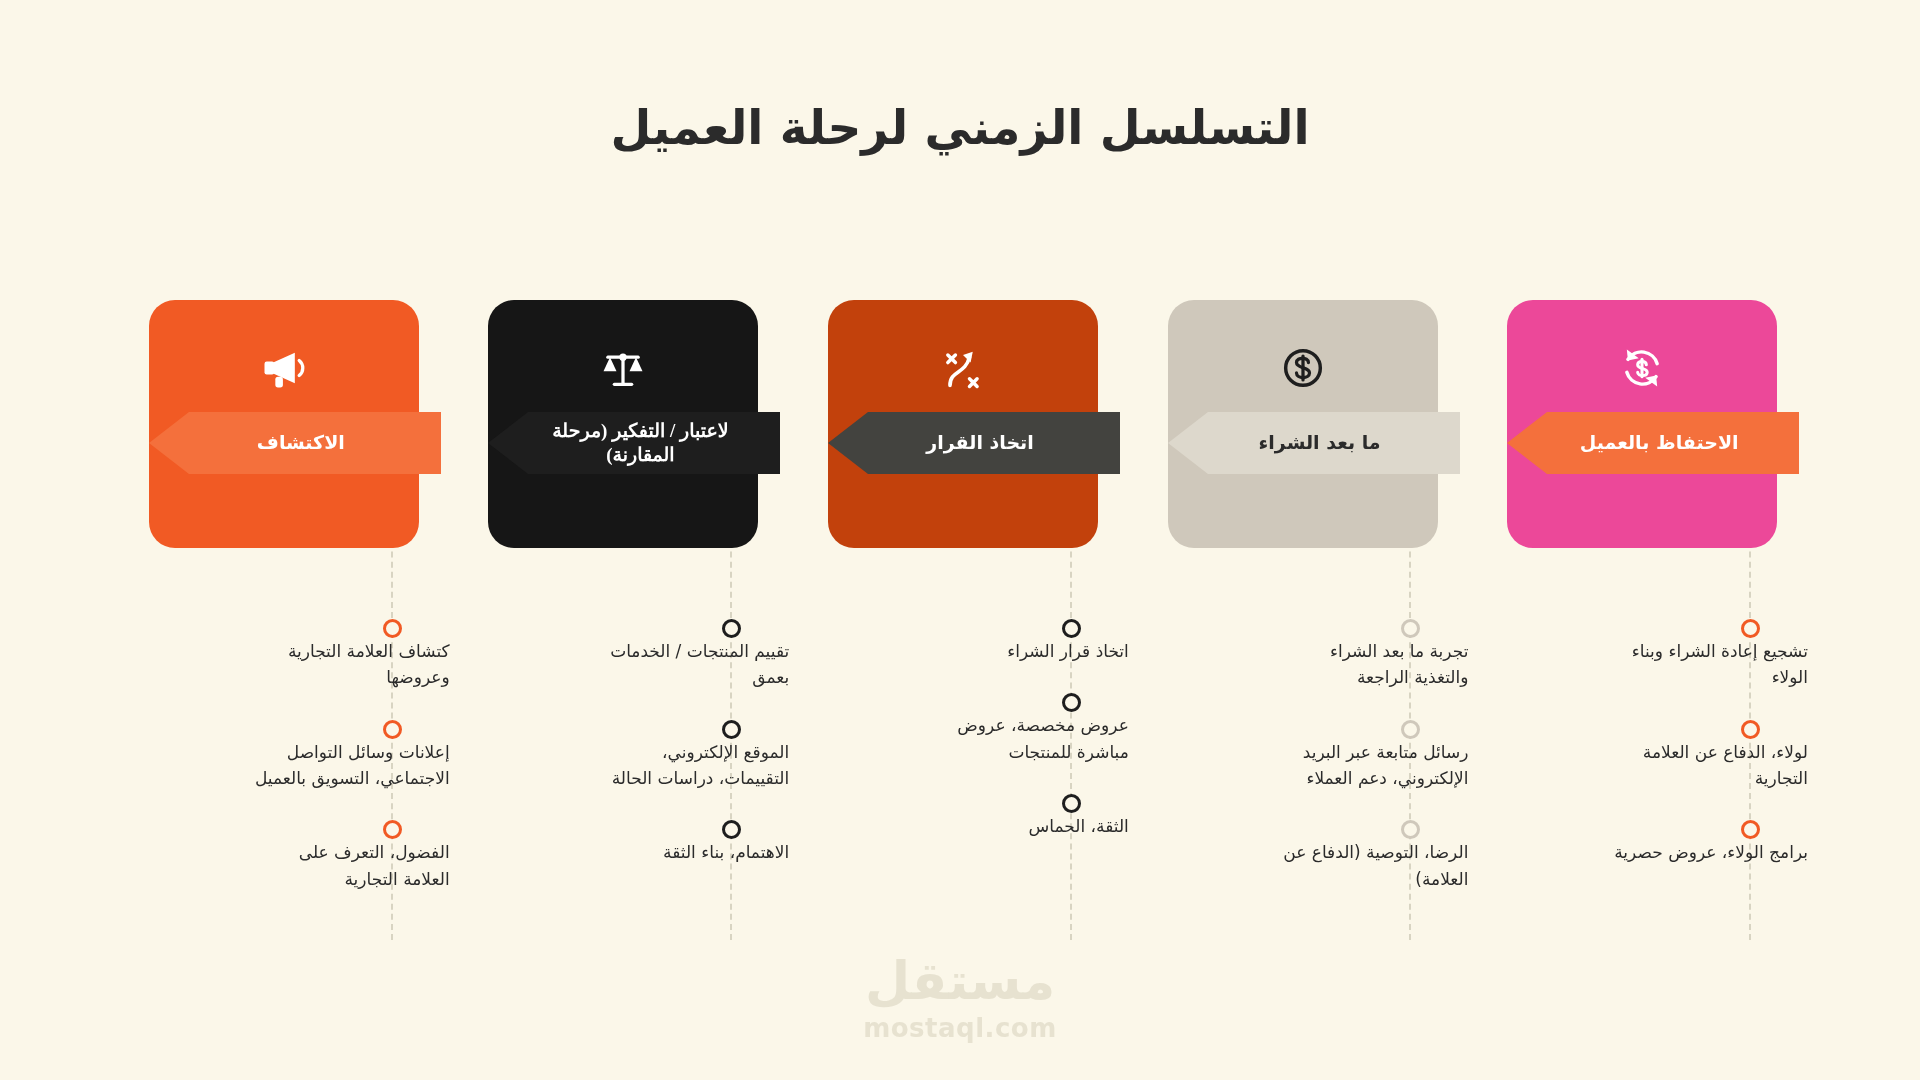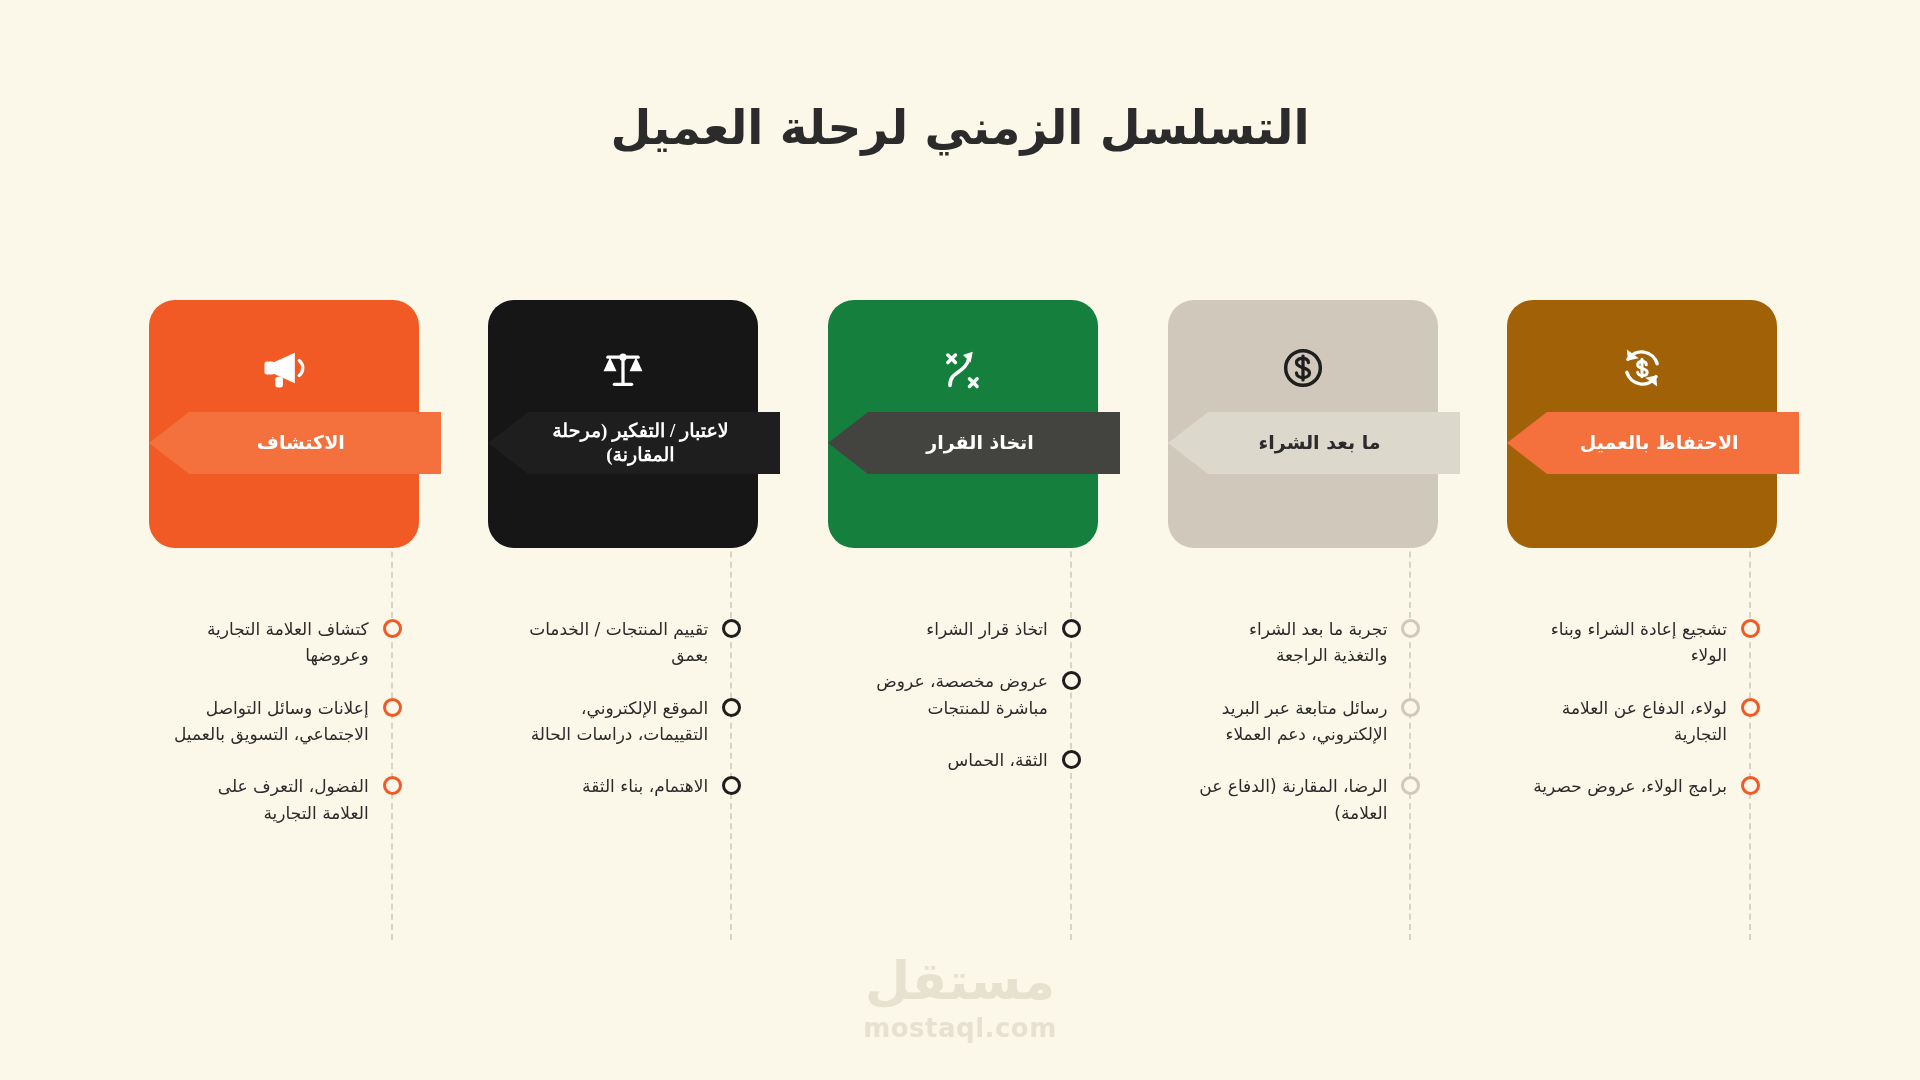--- a/index.html
+++ b/index.html
@@ -110,21 +110,21 @@
 
   
   .bullets {
     position: relative;
     z-index: 2;
     margin-top: 68px;
     padding-right: 0;
   }
   .bullet {
     display: flex;
-    flex-direction: row;
+    flex-direction: column;
     align-items: flex-start;
     margin-bottom: 26px;
   }
   .dot {
     flex: 0 0 auto;
     width: 19px;
     height: 19px;
     border-radius: 50%;
     border: 3.5px solid #222;
     background: #fbf7e9;
@@ -234,21 +234,21 @@
             <span class="bullet-text">الموقع الإلكتروني، التقييمات، دراسات الحالة</span>
           </div>
           <div class="bullet">
             <span class="dot" style="border-color: rgb(30, 30, 30);"></span>
             <span class="bullet-text">الاهتمام، بناء الثقة</span>
           </div>
         </div>
       </div>
       <div class="stage">
         <div class="connector"></div>
-        <div class="card" style="background: #15803d;">
+        <div class="card" style="background: #c2410c;">
           <div class="card-icon">
             <svg width="52" height="52" viewBox="0 0 48 48" fill="none">
         <path d="M12 40 C12 26 26 30 30 14" stroke="#ffffff" stroke-width="3.4" fill="none" stroke-linecap="round"></path>
         <path d="M24 12 L33 9 L31 19 z" fill="#ffffff"></path>
         <path d="M30 34 l7 7 M37 34 l-7 7" stroke="#ffffff" stroke-width="3.2" stroke-linecap="round"></path>
         <path d="M10 12 l7 7 M17 12 l-7 7" stroke="#ffffff" stroke-width="3.2" stroke-linecap="round"></path>
       </svg>
           </div>
           <div class="banner">
             <div class="banner-shape"><svg width="292" height="62" viewBox="0 0 292 62" preserveAspectRatio="none">
@@ -293,27 +293,27 @@
           <div class="bullet">
             <span class="dot" style="border-color: rgb(207, 200, 187);"></span>
             <span class="bullet-text">تجربة ما بعد الشراء والتغذية الراجعة</span>
           </div>
           <div class="bullet">
             <span class="dot" style="border-color: rgb(207, 200, 187);"></span>
             <span class="bullet-text">رسائل متابعة عبر البريد الإلكتروني، دعم العملاء</span>
           </div>
           <div class="bullet">
             <span class="dot" style="border-color: rgb(207, 200, 187);"></span>
-            <span class="bullet-text">الرضا، المقارنة (الدفاع عن العلامة)</span>
-          </div>
-        </div>
-      </div>
-      <div class="stage">
-        <div class="connector"></div>
-        <div class="card" style="background: #a16207; text-decoration: underline;">
+            <span class="bullet-text">الرضا، التوصية (الدفاع عن العلامة)</span>
+          </div>
+        </div>
+      </div>
+      <div class="stage">
+        <div class="connector"></div>
+        <div class="card" style="background: #ec4899; text-decoration: underline;">
           <div class="card-icon">
             <svg width="52" height="52" viewBox="0 0 48 48" fill="none">
         <path d="M38 20 A15 15 0 0 0 11 16" stroke="#ffffff" stroke-width="3.2" fill="none" stroke-linecap="round"></path>
         <path d="M10 28 A15 15 0 0 0 37 32" stroke="#ffffff" stroke-width="3.2" fill="none" stroke-linecap="round"></path>
         <path d="M10 7 l1 10 l10 -2 z" fill="#ffffff"></path>
         <path d="M38 41 l-1 -10 l-10 2 z" fill="#ffffff"></path>
         <path d="M24 16 v16" stroke="#ffffff" stroke-width="2.8" stroke-linecap="round"></path>
         <path d="M28 21 c0-2.2-2-3-4-3 s-4 .9-4 3 2.4 2.9 4.4 3.5 4.4 1.2 4.4 3.4 -2.2 3.1-4.4 3.1 -4.4-1-4.4-3.1" stroke="#ffffff" stroke-width="2.8" fill="none" stroke-linecap="round"></path>
       </svg>
           </div>

